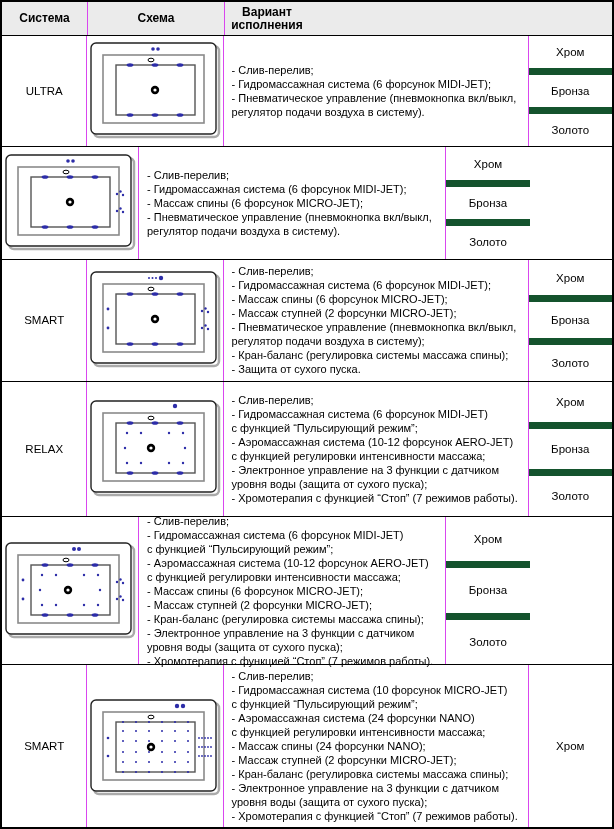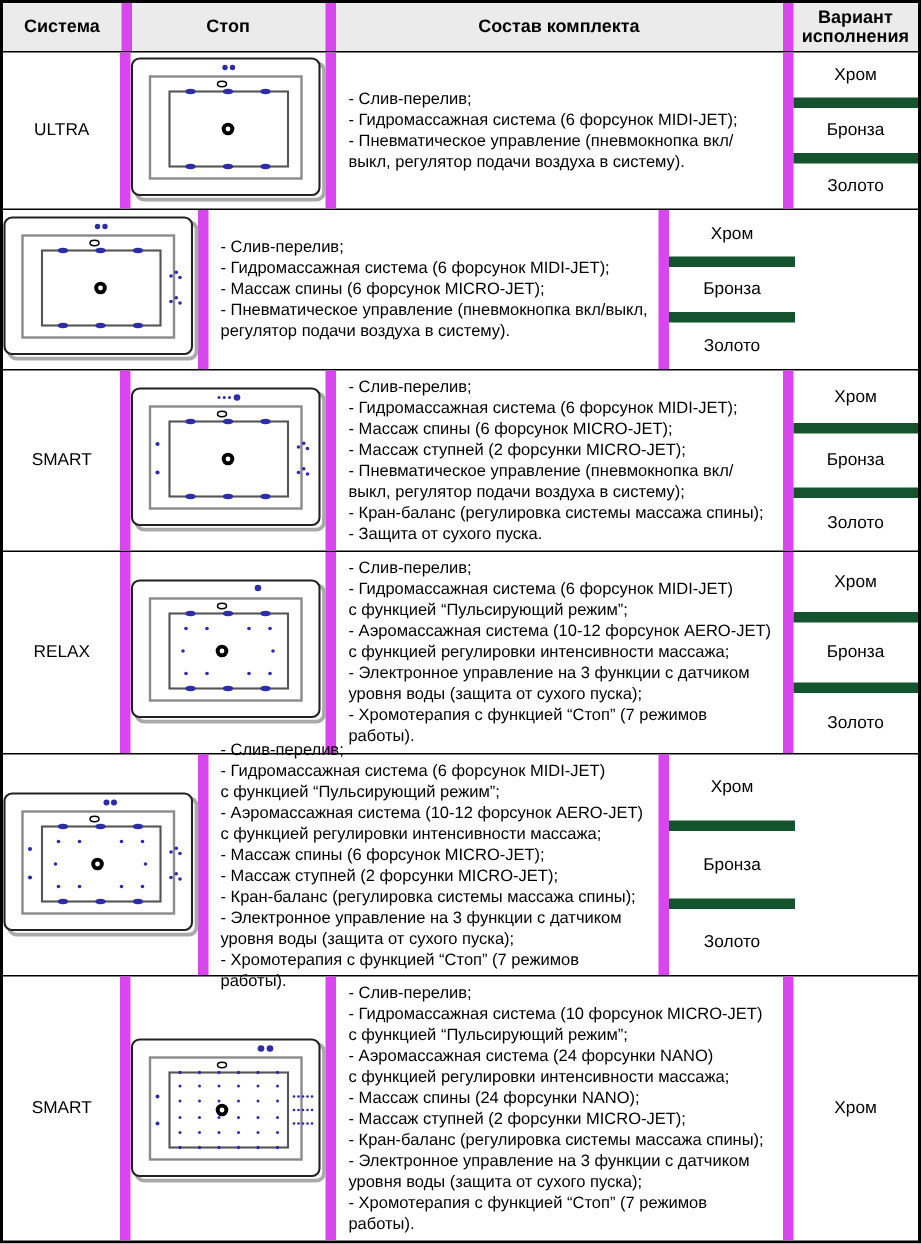--- a/index.html
+++ b/index.html
@@ -14,41 +14,40 @@
     overflow:hidden;
   }
   .trow{display:flex;flex-direction:row;border-bottom:1px solid #000;}
   .trow:last-child{border-bottom:none;flex:1;}
   .thead{height:35px;background:#ebebeb;font-weight:bold;}
   .row-soft{height:114px;}
   .row-line{height:115px;}
   .row-smart{height:126px;}
   .row-relax{height:138px;}
   .row-ultra{height:148px;}
-  .cell{border-right:7px solid #d946ef;display:flex;flex-direction:column;justify-content:center;}
+  .cell{border-right:1px solid #d946ef;display:flex;flex-direction:column;justify-content:center;}
   .cell:last-child{border-right:none;}
   .c-system{width:86px;align-items:center;font-size:11.5px;text-align:center;}
   .c-schema{width:137px;align-items:center;}
   .c-features{width:307px;padding:4px 6px 4px 8px;font-size:11px;line-height:14px;}
   .c-variants{width:84px;padding:0;justify-content:stretch;}
   .thead .cell{align-items:center;justify-content:center;text-align:center;font-size:12px;line-height:13px;padding:0 4px;}
   .variant-cell{flex:1;display:flex;align-items:center;justify-content:center;font-size:11.5px;border-top:7px solid #14532d;}
   .c-variants .variant-cell:first-child{border-top:none;}
   .feature-line{white-space:pre-wrap;}
   svg{display:block;}
 </style>
 </head>
 <body>
 
 <div class="doc">
 
   <div class="trow thead">
     <div class="cell c-system">Система</div>
-    <div class="cell c-schema">Стоп</div>
-    <div class="cell c-features" style="align-items:center;justify-content:center;">Состав комплекта</div>
+    <div class="cell c-schema">Схема</div>
     <div class="cell c-variants" style="display:flex;align-items:center;justify-content:center;">Вариант исполнения</div>
   </div>
 
   <div class="trow row-soft">
     <div class="cell c-system">ULTRA</div>
     <div class="cell c-schema">
       <svg width="132" height="100" viewBox="0 0 132 100">
         <rect x="5" y="5" width="125" height="91" rx="5" fill="none" stroke="#aaa" stroke-width="2.5"></rect>
         <rect x="2" y="2" width="125" height="91" rx="5" fill="#fff" stroke="#222" stroke-width="1.4"></rect>
         <rect x="14" y="14" width="101" height="68" fill="#fff" stroke="#8a8a8a" stroke-width="1.6"></rect>

